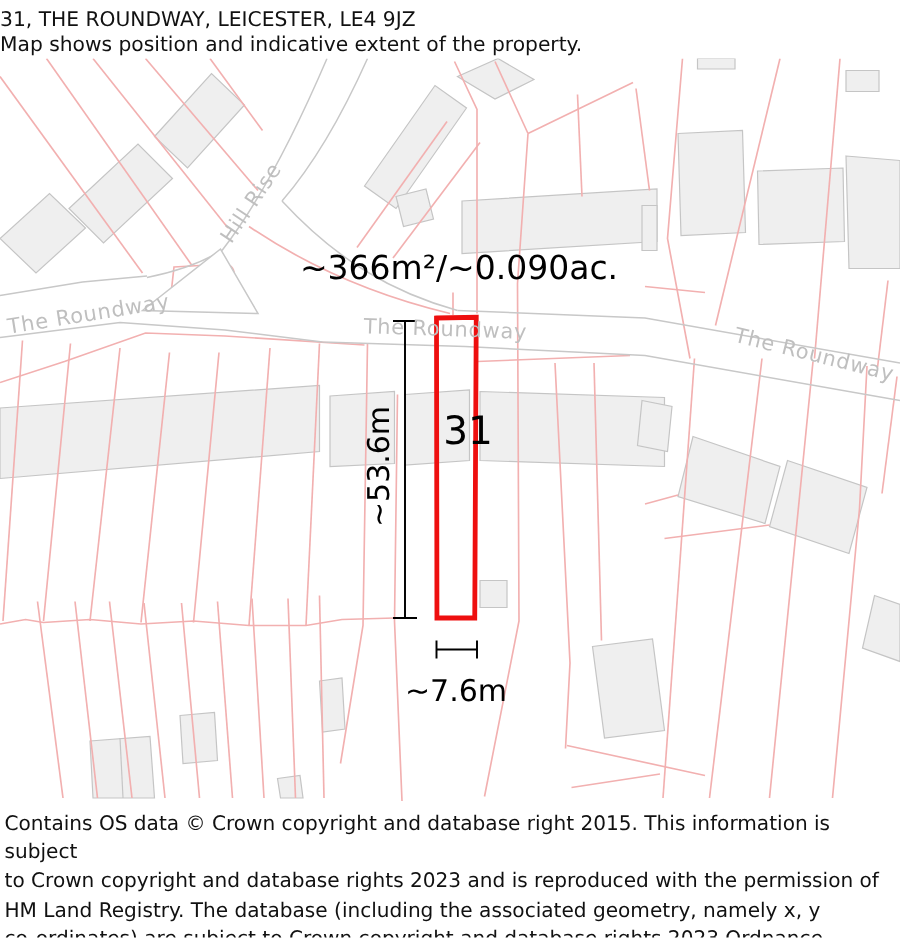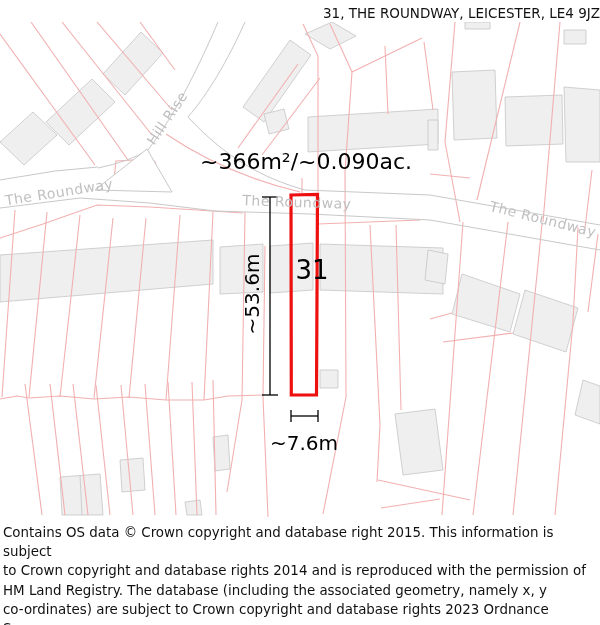--- a/index.html
+++ b/index.html
@@ -1,20 +1,20 @@
 <!DOCTYPE html>
 <html style="--plot-outline: #ee0f0f; --parcel-line: #f2b0b0; --building-fill: #efefef; --building-stroke: #c5c5c5; --road-stroke: #c8c8c8; --street-label: #bfbfbf; --dimension: #000000;"><head>
 <meta charset="utf-8">
 <style>
   html,body{margin:0;padding:0;}
   body{
     width:600px;height:625px;overflow:hidden;background:#fff;
     font-family:"DejaVu Sans", sans-serif;color:#111;
   }
-  .header{width:600px;padding-top:5px;text-align:right;}
+  .header{width:600px;padding-top:5px;text-align:left;}
   .header .t1{font-size:13.5px;line-height:17px;}
   .header .t2{font-size:13.5px;line-height:17px;}
   .map-wrap{width:600px;height:495px;position:relative;background:#fff;}
   svg{display:block;}
   .pink{fill:none;stroke:var(--parcel-line,#f2b0b0);stroke-width:1.1;}
   .pinkfill{fill:none;stroke:var(--parcel-line,#f2b0b0);stroke-width:1.1;}
   .bld{fill:var(--building-fill,#efefef);stroke:var(--building-stroke,#c5c5c5);stroke-width:0.8;}
   .bldline{fill:none;stroke:var(--building-stroke,#c5c5c5);stroke-width:0.8;}
   .road{fill:none;stroke:var(--road-stroke,#c8c8c8);stroke-width:1;}
   .island{fill:#fff;stroke:var(--road-stroke,#c8c8c8);stroke-width:1;}
@@ -22,20 +22,21 @@
   .dim{fill:none;stroke:var(--dimension,#000);stroke-width:1.3;}
   .maplabel{fill:#000;}
   .street{fill:var(--street-label,#bfbfbf);}
   .footer{width:594px;padding:6px 3px 0 3px;font-size:13.4px;line-height:19.2px;}
 </style>
 </head>
 <body>
 
 <div class="header">
   <div class="t1">31, THE ROUNDWAY, LEICESTER, LE4 9JZ</div>
+  <div class="t2">Map shows position and indicative extent of the property.</div>
 </div>
 
 <div class="map-wrap">
 <svg width="600" height="495" viewBox="0 0 600 495" xmlns="http://www.w3.org/2000/svg">
 
   <g>
     <path class="bld" d="M0,120 L33,90 L57,113 L24,143 Z"></path>
     <path class="bld" d="M46,100 L92,57 L115,80 L69,123 Z"></path>
     <path class="bld" d="M103,52 L141,10 L163,31 L125,73 Z"></path>
     <path class="bld" d="M243,85 L290,18 L311,33 L264,100 Z"></path>
@@ -162,17 +163,17 @@
 
   <text class="maplabel" x="306" y="147" font-size="22" text-anchor="middle">~366m²/~0.090ac.</text>
   <text class="maplabel" x="312" y="257" font-size="26" text-anchor="middle">31</text>
   <text class="maplabel" x="252" y="279" font-size="20" text-anchor="middle" transform="rotate(-90 252 272)">~53.6m</text>
   <text class="maplabel" x="304" y="428" font-size="20" text-anchor="middle">~7.6m</text>
 </svg>
 </div>
 
 <div class="footer">
   <div>Contains OS data © Crown copyright and database right 2015. This information is subject</div>
-  <div>to Crown copyright and database rights 2014 and is reproduced with the permission of</div>
+  <div>to Crown copyright and database rights 2023 and is reproduced with the permission of</div>
   <div>HM Land Registry. The database (including the associated geometry, namely x, y</div>
   <div>co-ordinates) are subject to Crown copyright and database rights 2023 Ordnance Survey</div>
 
 </div>
 
 </body></html>

